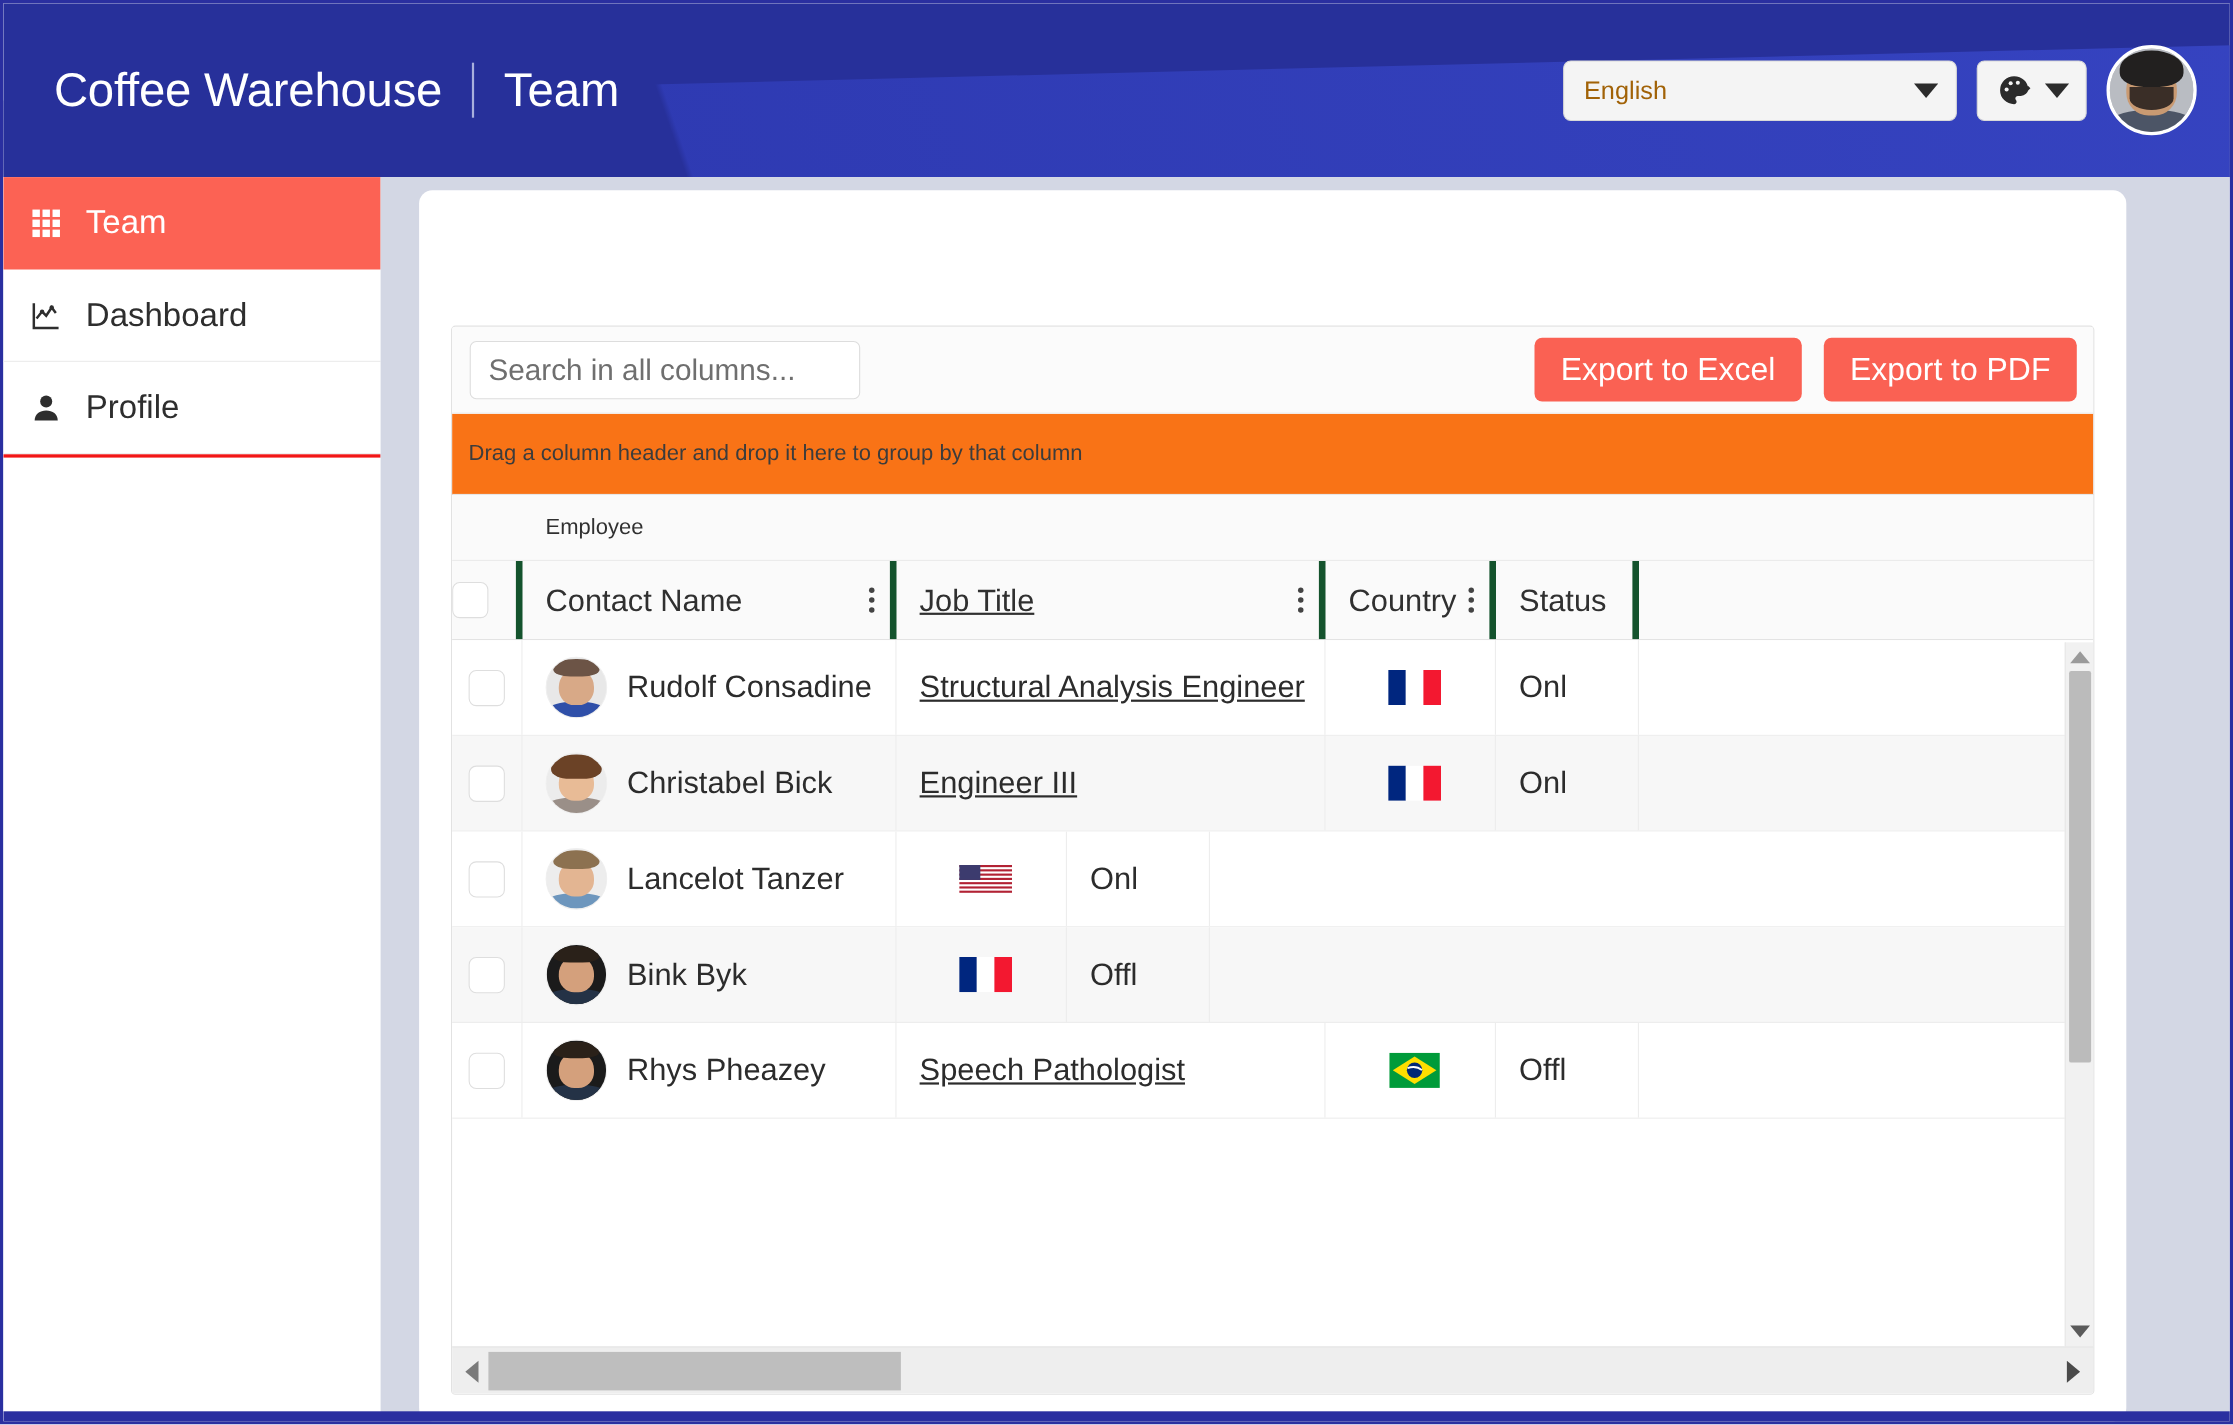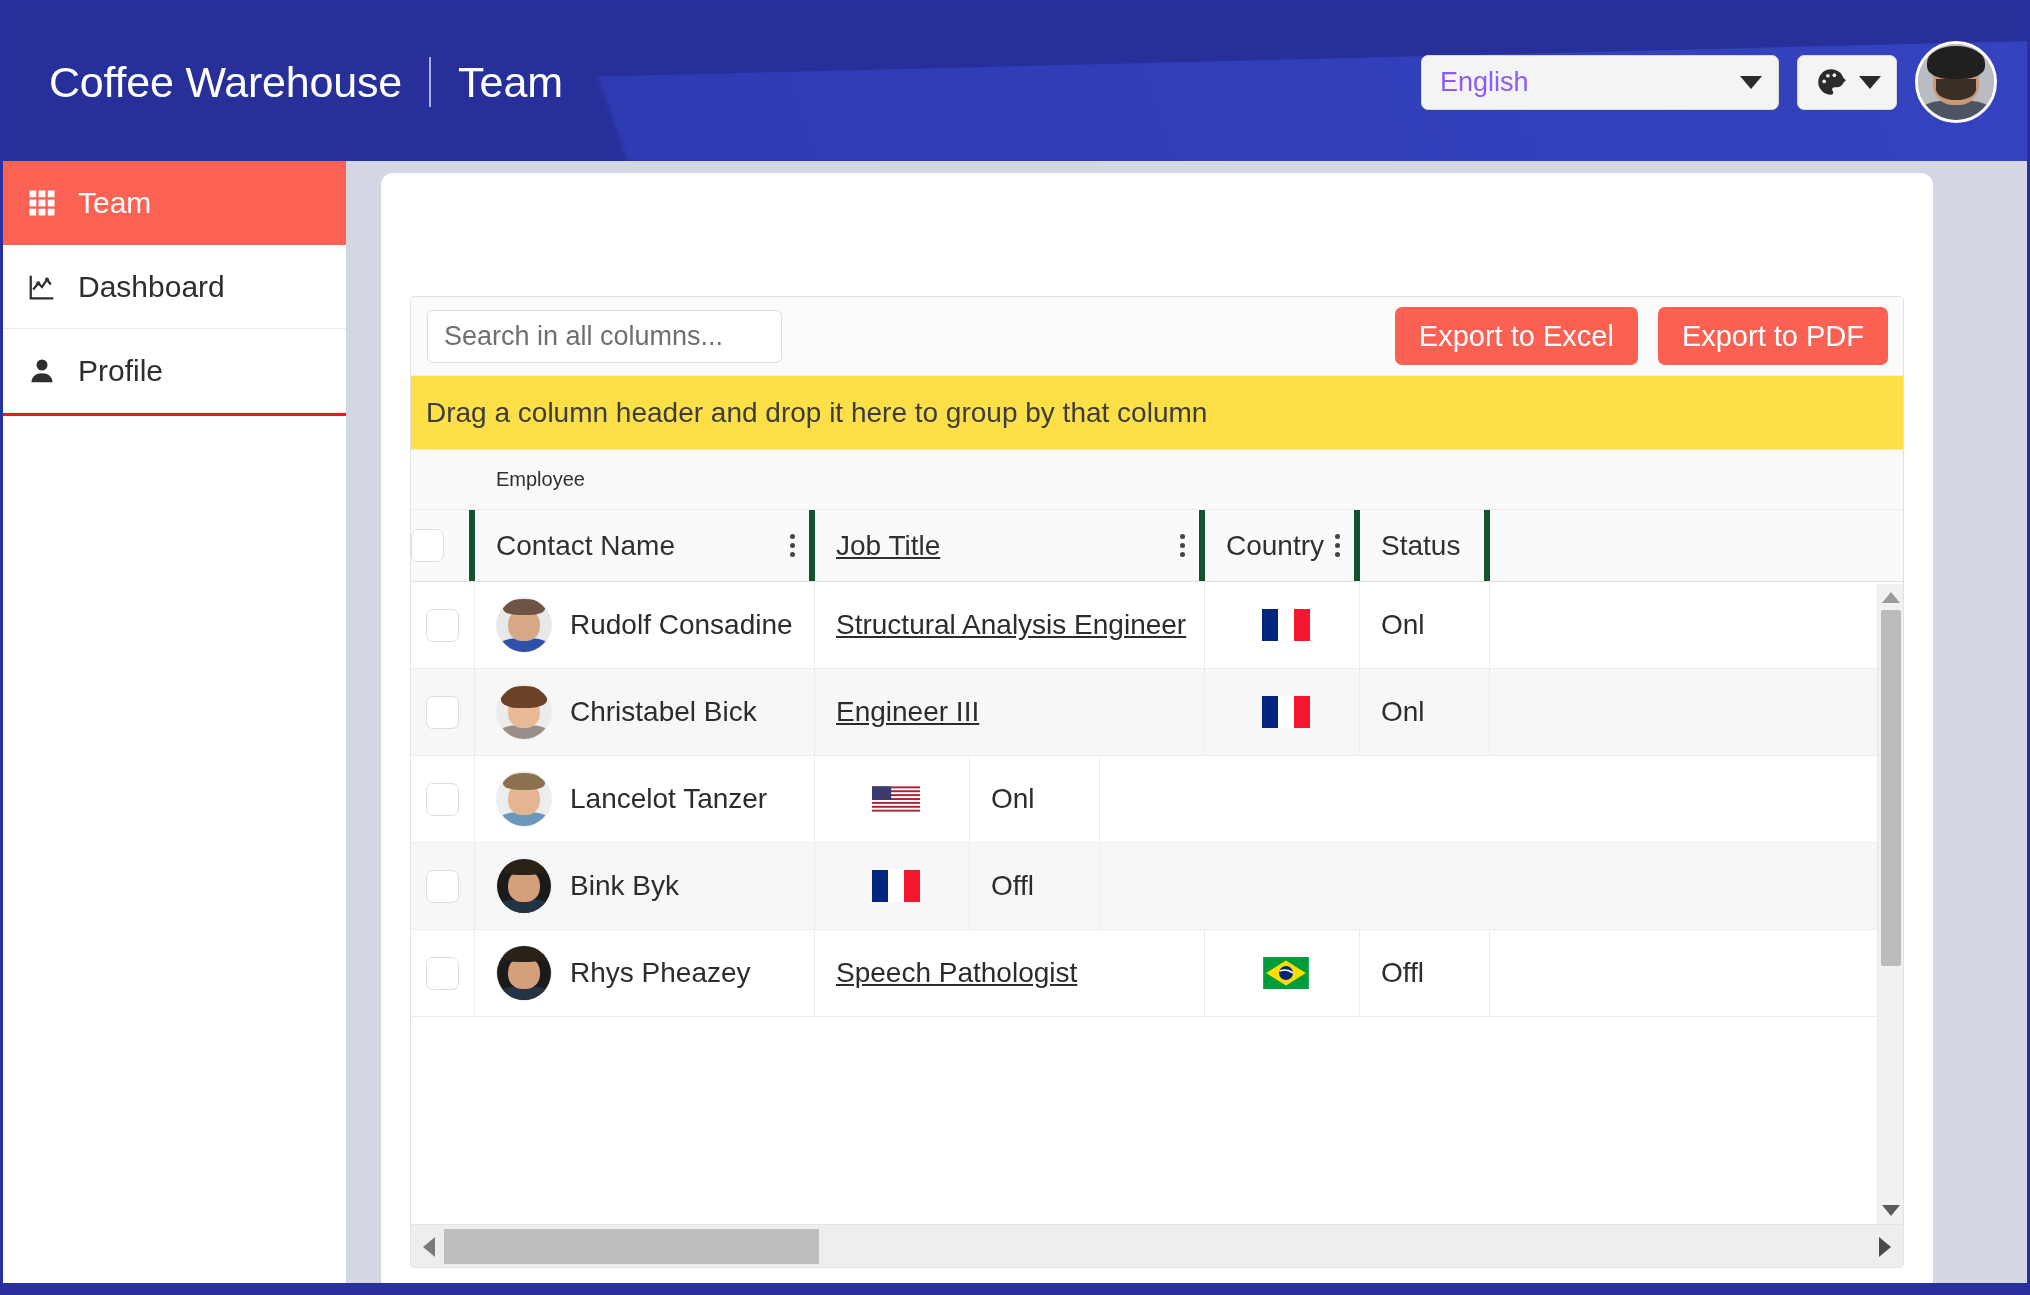--- a/index.html
+++ b/index.html
@@ -51,21 +51,21 @@
 
   .header-right {
     position: absolute; right: 36px; top: 0; height: 158px;
     display: flex; align-items: center; gap: 18px; z-index: 3;
   }
   .lang-select {
     width: 358px; height: 55px;
     background: #f4f4f4; border: 1px solid #d8d8d8; border-radius: 7px;
     display: flex; align-items: center; justify-content: space-between;
     padding: 0 16px 0 18px;
-    font-size: 27px; color: #8b5cf6;
+    font-size: 23px; color: #a16207;
   }
   .caret { width: 0; height: 0; border-left: 11px solid transparent;
            border-right: 11px solid transparent; border-top: 13px solid #2b2b2b; }
   .theme-btn {
     width: 100px; height: 55px;
     background: #f4f4f4; border: 1px solid #d8d8d8; border-radius: 7px;
     display: flex; align-items: center; justify-content: center; gap: 11px;
   }
   .avatar-top {
     width: 82px; height: 82px; border-radius: 50%;
@@ -132,23 +132,23 @@
     display: flex; align-items: center; padding-left: 16px;
     font-size: 27px; color: #6f6f6f;
   }
   .export-wrap { position: absolute; right: 15px; display: flex; gap: 20px; }
   .exp-btn {
     height: 58px; padding: 0 24px; background: #fa6153; color: #ffffff;
     border-radius: 7px; display: flex; align-items: center; font-size: 29px;
   }
 
   .group-panel {
-    height: 74px; background: #fde047; border-bottom: 1px solid #e6e6e6;
+    height: 74px; background: #f97316; border-bottom: 1px solid #e6e6e6;
     display: flex; align-items: center; padding-left: 15px;
-    font-size: 28px; color: #3c3c3c;
+    font-size: 20px; color: #3c3c3c;
   }
 
   
   .tbl { width: 100%; }
   .hdr-group {
     display: flex; height: 60px; background: #fafafa;
     border-bottom: 1px solid #ebebeb;
   }
   .hdr-cols {
     display: flex; height: 72px; background: #fafafa;

